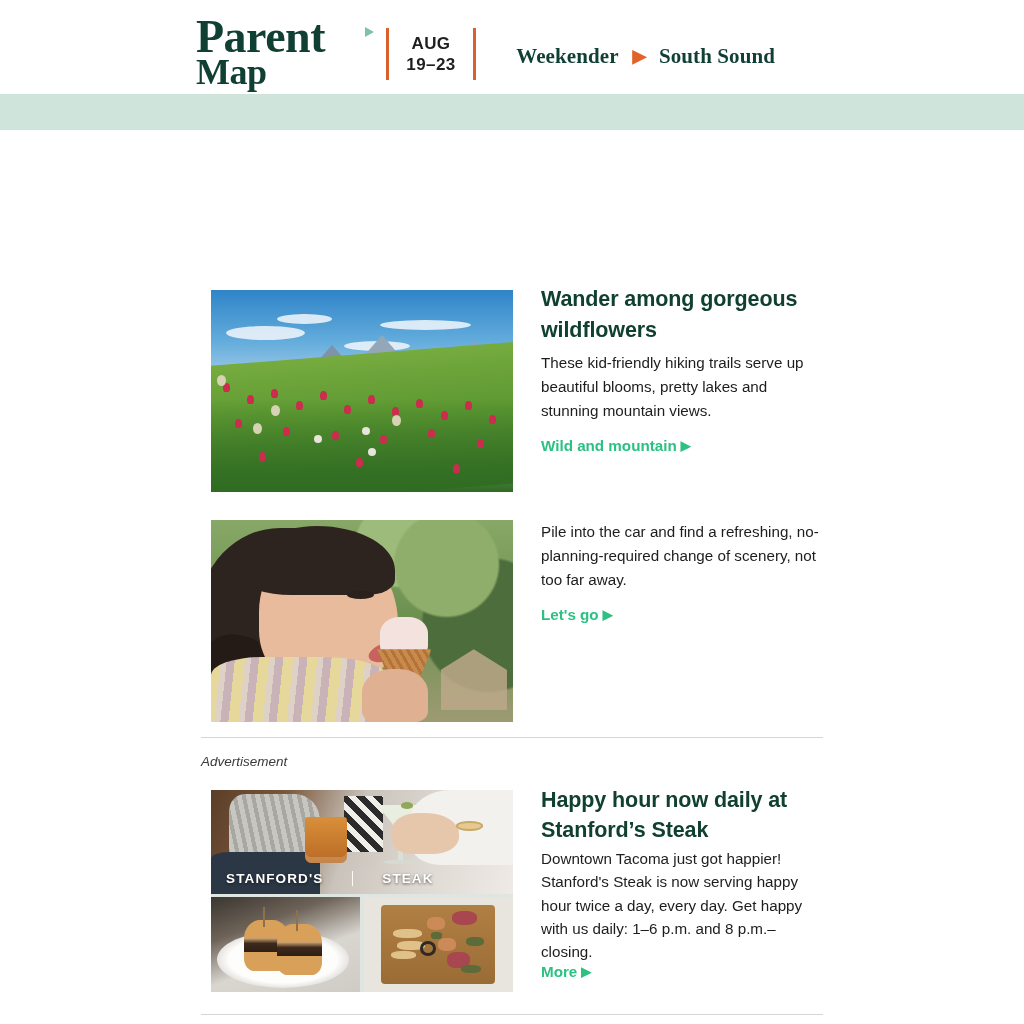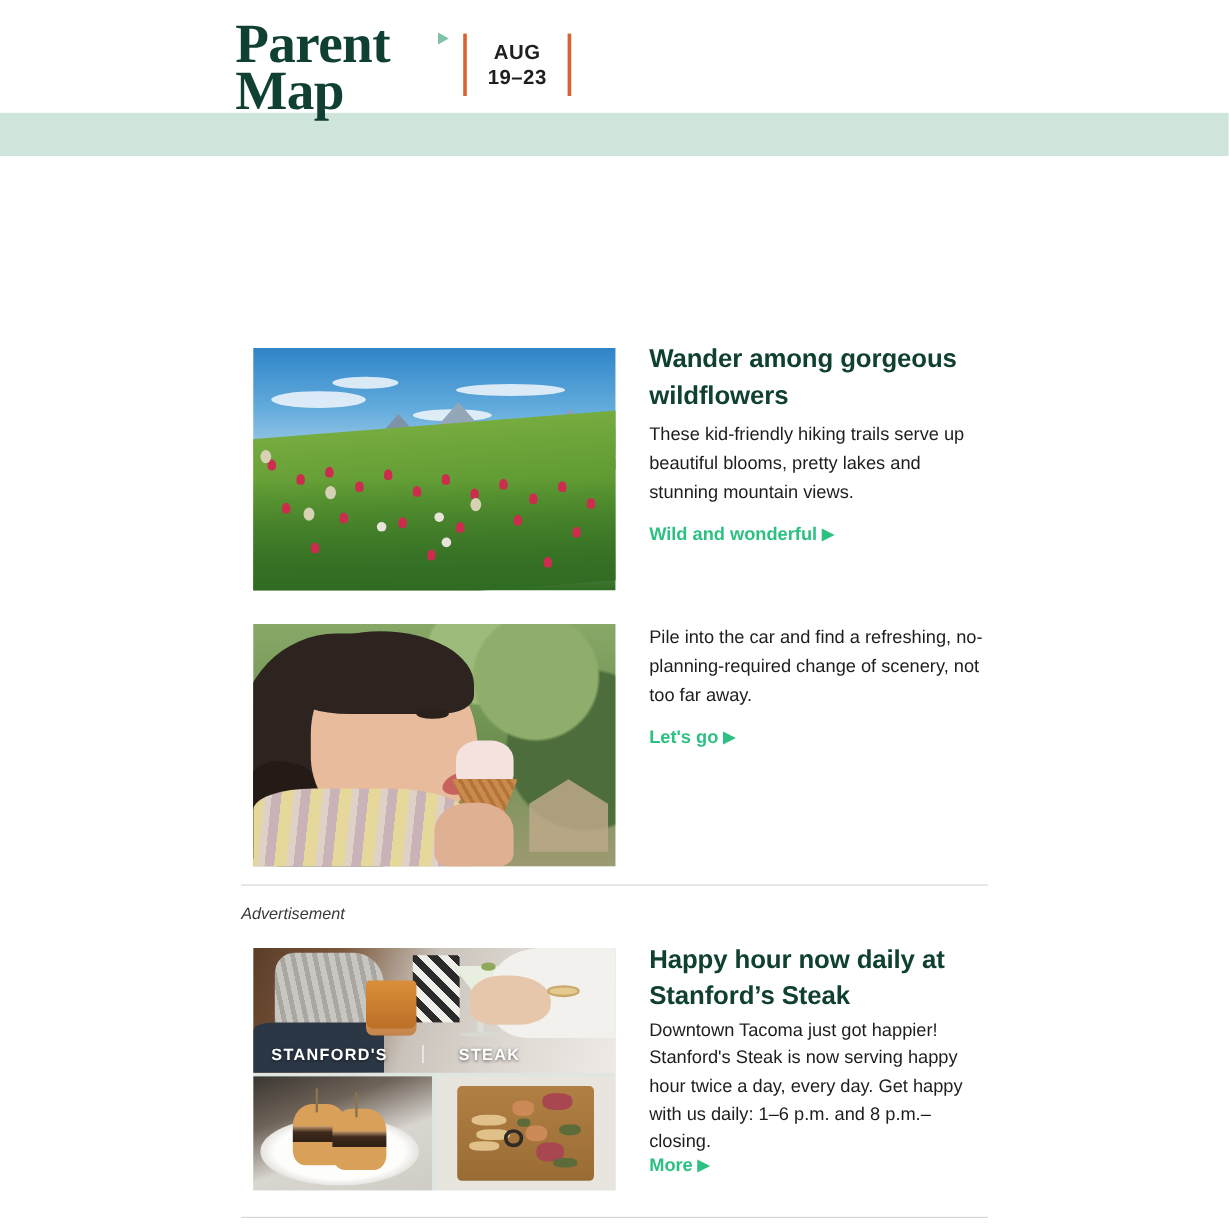--- a/index.html
+++ b/index.html
@@ -63,21 +63,21 @@
     letter-spacing: -0.5px;
   }
   .logo .l1 {
     display: block;
     font-size: 46px;
     position: relative;
     white-space: nowrap;
   }
   .logo .l2 {
     display: block;
-    font-size: 46px;
+    font-size: 36px;
     white-space: nowrap;
   }
   .logo .flag {
     position: absolute;
     right: -10px;
     top: 9px;
     width: 0;
     height: 0;
     border-left: 9px solid #7fc3a7;
     border-top: 5px solid transparent;
@@ -452,20 +452,25 @@
 
       <div class="date-block">
         <span class="rule left"></span>
         <span class="rule right"></span>
         <div class="dtext">
           <div>AUG</div>
           <div>19–23</div>
         </div>
       </div>
 
+      <div class="kicker">
+        <span>Weekender</span>
+        <span class="arrow">▶</span>
+        <span>South Sound</span>
+      </div>
     </div>
   </div>
 
   <div class="content">
 
     <div class="story" style="top:160px;">
       <div class="thumb">
         <div class="img meadow">
           <div class="sky"></div>
           <div class="cloud c1"></div>
@@ -509,21 +514,21 @@
           <div class="blossom pale" style="left:60%;top:62%"></div>
           <div class="blossom white" style="left:50%;top:68%"></div>
           <div class="blossom white" style="left:34%;top:72%"></div>
           <div class="blossom white" style="left:52%;top:78%"></div>
         </div>
       </div>
       <div class="story-text">
         <div class="story-title">Wander among gorgeous wildflowers</div>
         <div class="story-desc">These kid-friendly hiking trails serve up beautiful blooms, pretty lakes and stunning mountain views.</div>
         <a class="story-link">
-          <span>Wild and wonderful</span><span class="tri">▶</span>
+          <span>Wild and mountain</span><span class="tri">▶</span>
         </a>
       </div>
     </div>
 
     <div class="story" style="top:390px;">
       <div class="thumb">
         <div class="img cone">
           <div class="bg"></div>
           <div class="shelter"></div>
           <div class="hairback"></div>

